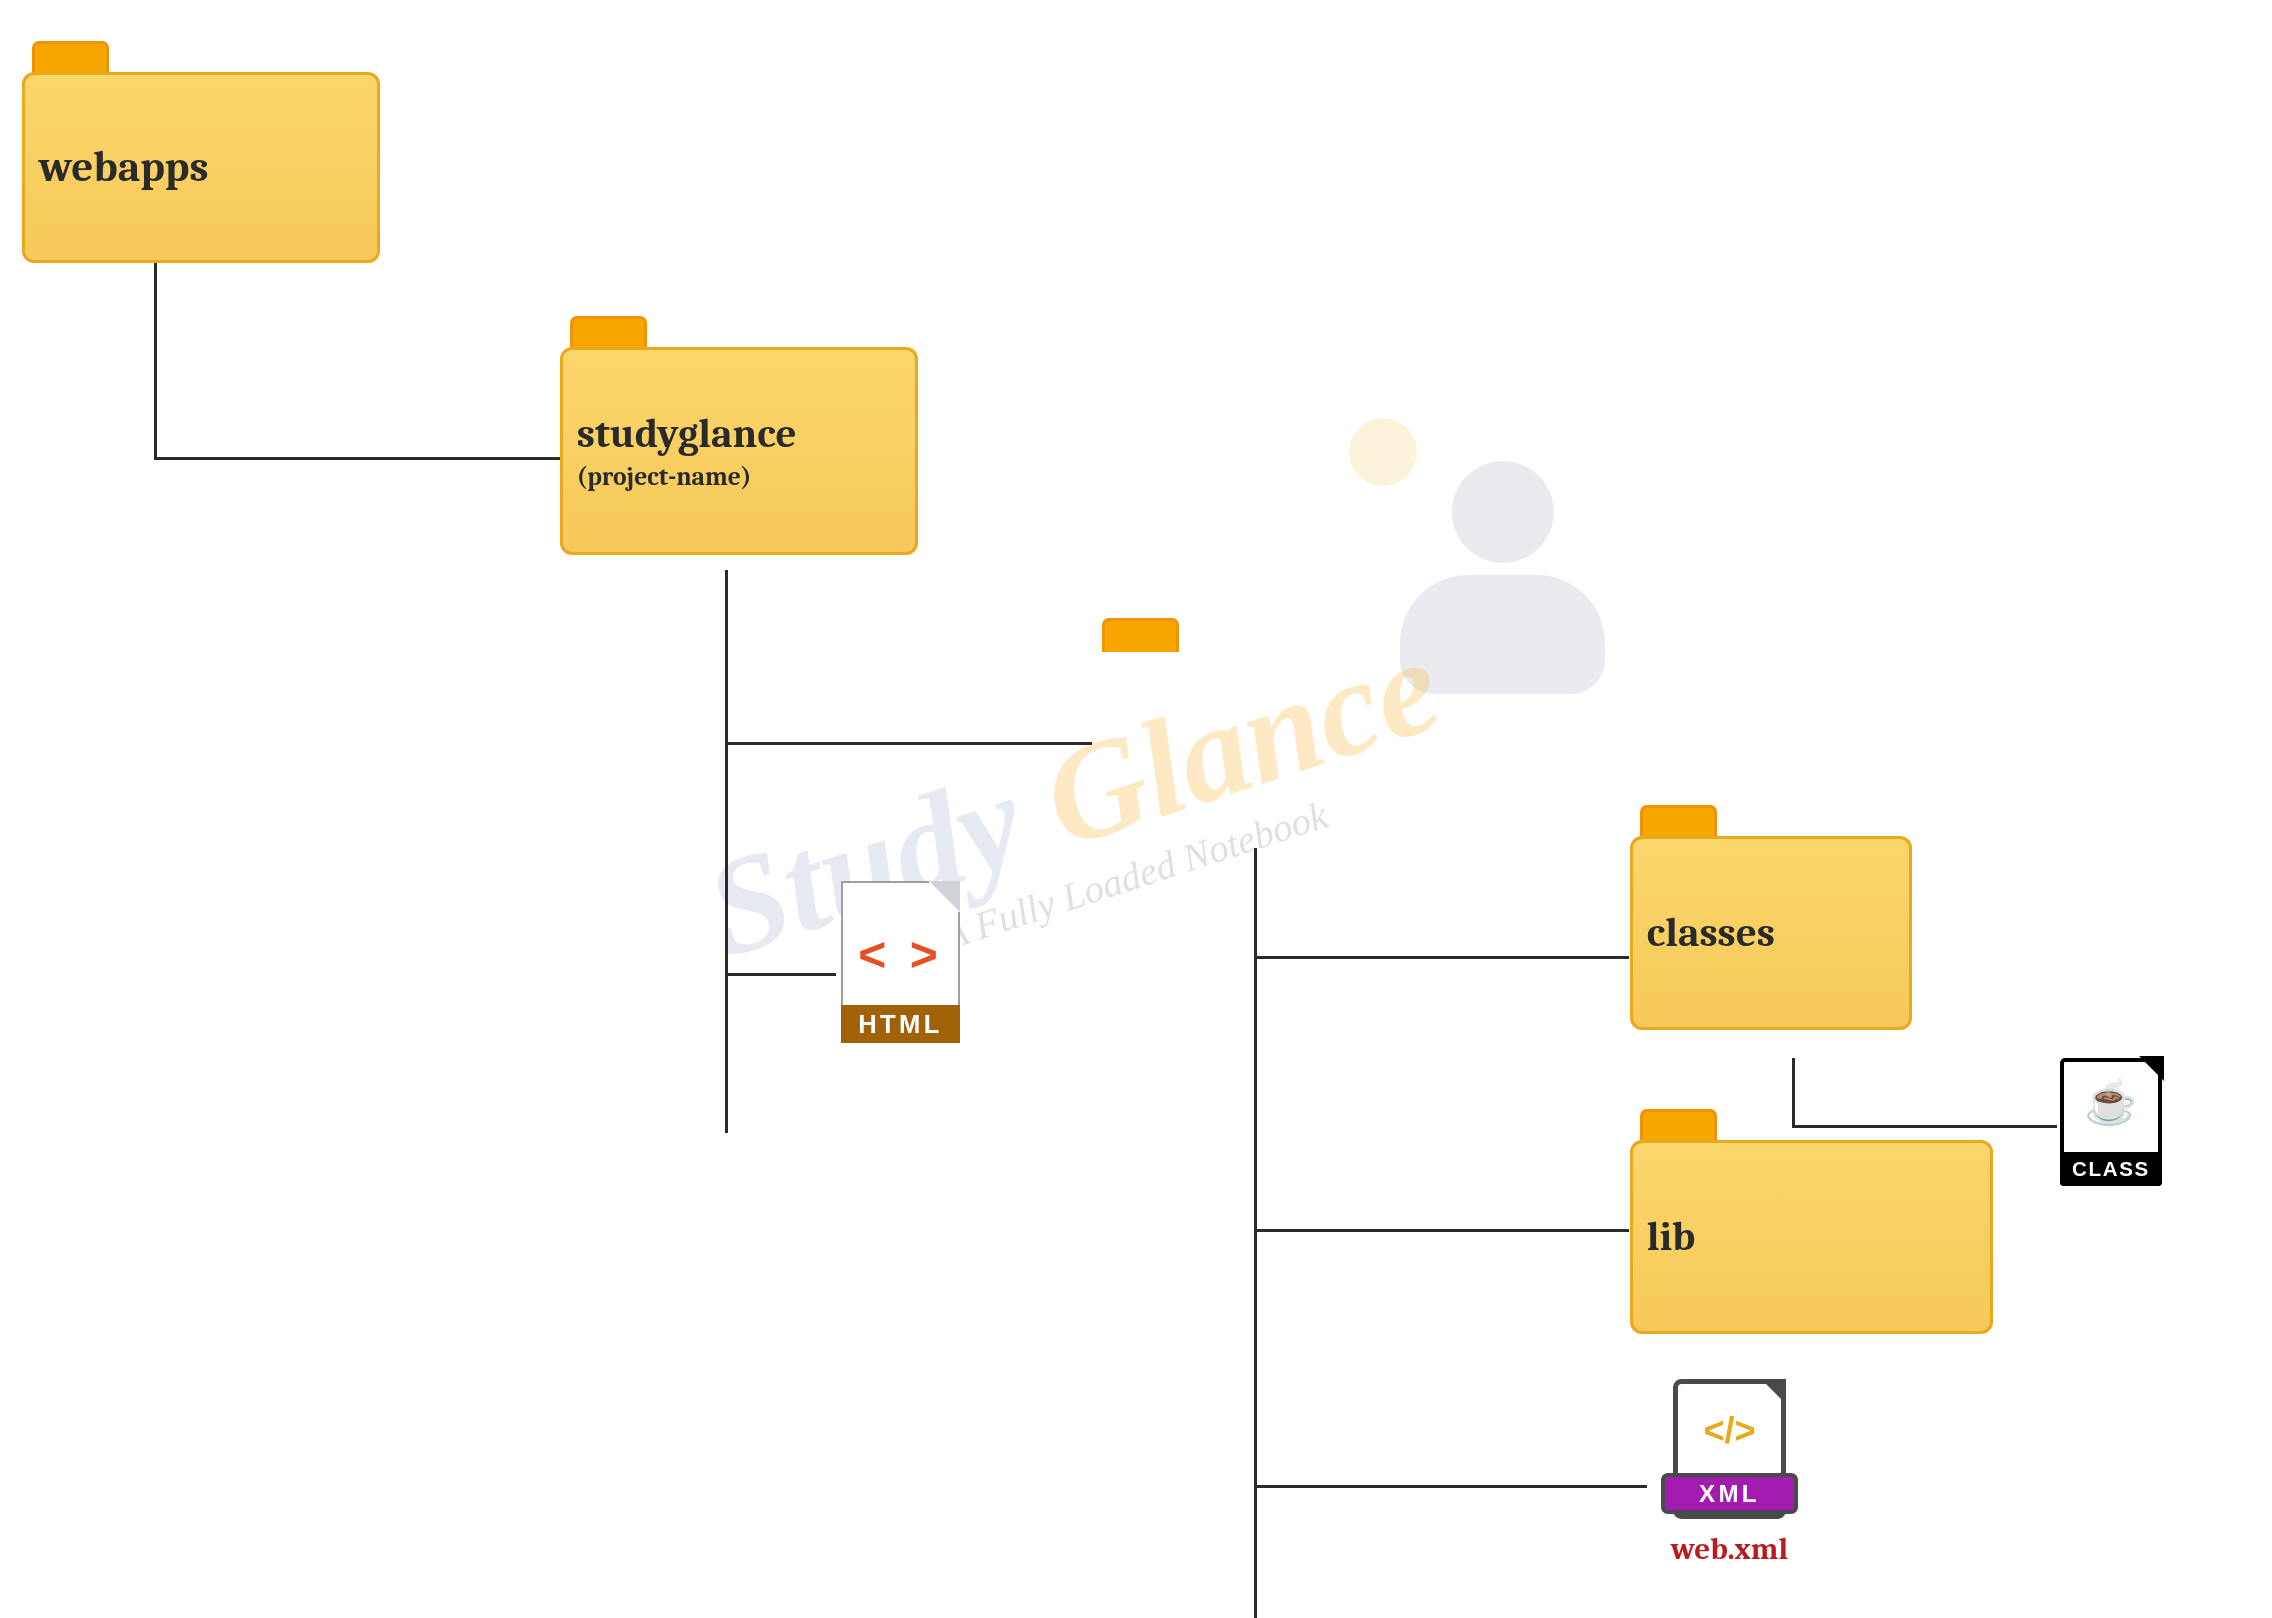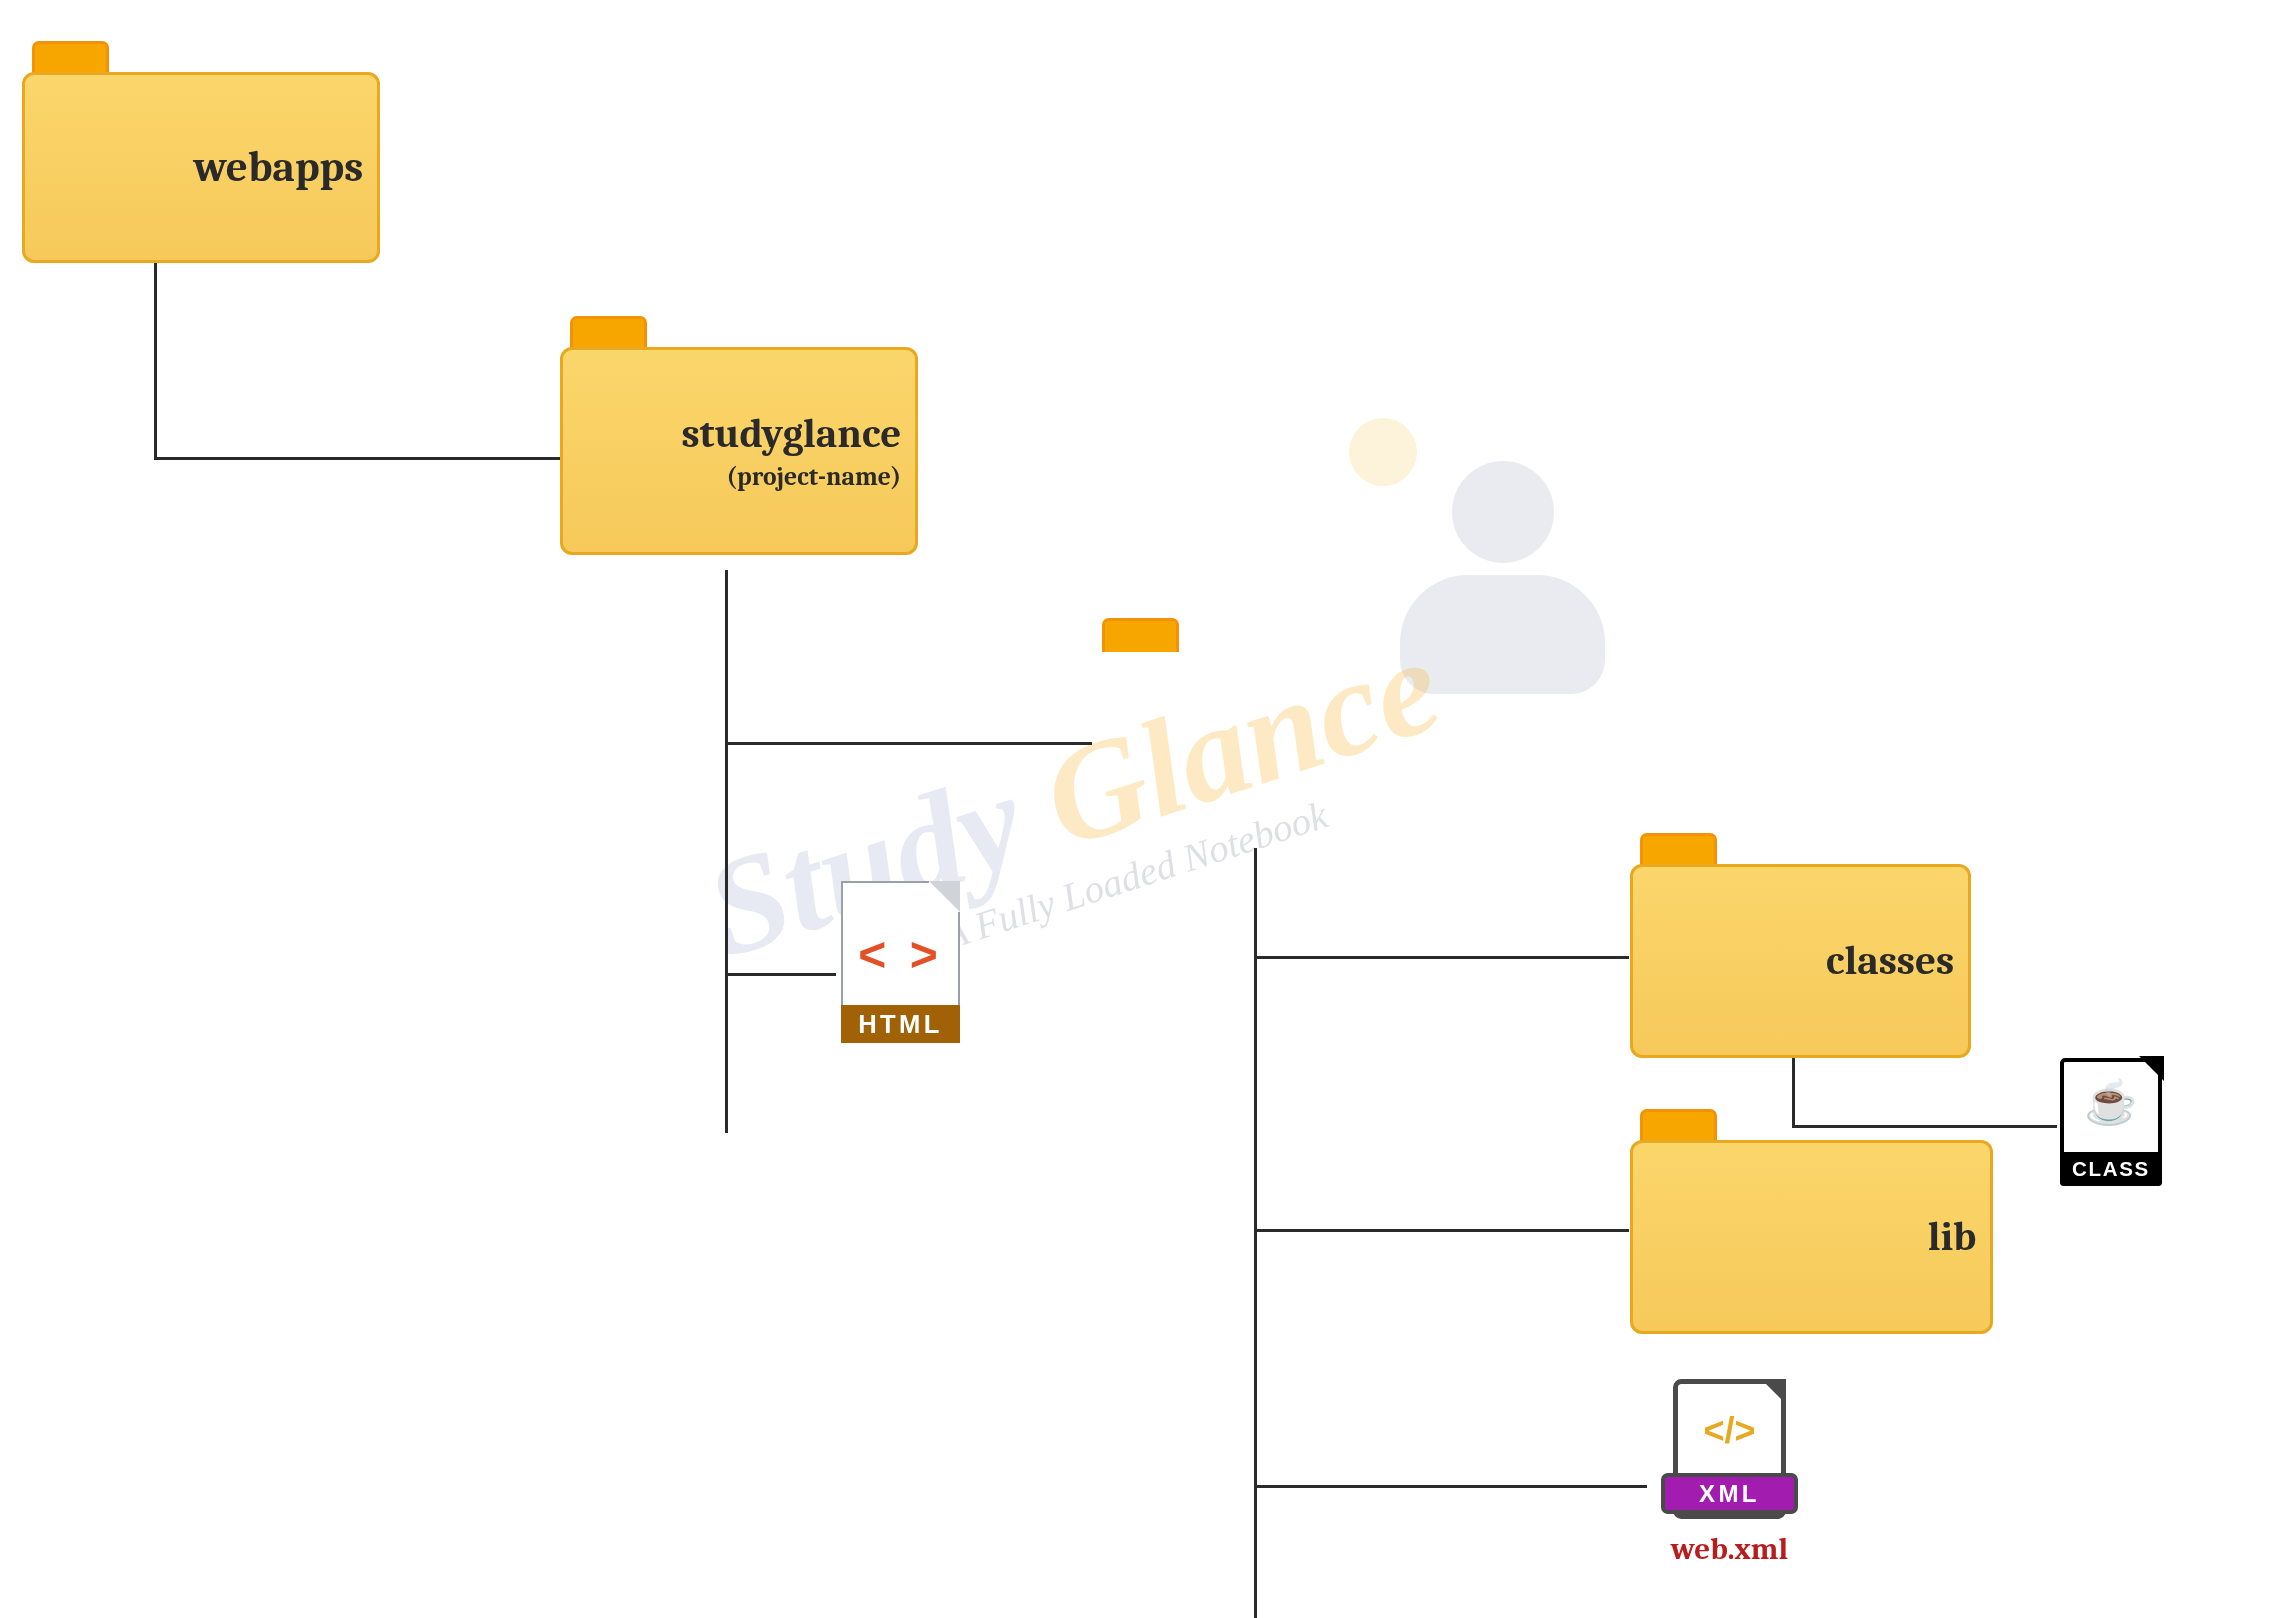--- a/index.html
+++ b/index.html
@@ -35,21 +35,21 @@
     position: absolute;
     top: 31px;
     left: 0;
     right: 0;
     bottom: 0;
     background: linear-gradient(#FBD66B, #F6C95A);
     border: 3.4px solid #E8A820;
     border-radius: 12px;
     display: flex;
     flex-direction: column;
-    align-items: flex-end;
+    align-items: flex-start;
     justify-content: center;
     padding: 6.8px 13.7px;
   }
   .folder .label {
     font-weight: 700;
     color: #2a2a2a;
     text-align: center;
     line-height: 1.1;
   }
   .folder .subtitle {
@@ -326,21 +326,21 @@
   </div>
 
   <div class="line vline" style="left:1254px; top:848px; height:770px;"></div>
 
   <div class="line hline" style="left:1254px; top:956px; width:375px;"></div>
 
   <div class="line hline" style="left:1254px; top:1229px; width:375px;"></div>
 
   <div class="line hline" style="left:1254px; top:1485px; width:393px;"></div>
 
-  <div class="folder" style="left:1630px; top:833px; width:341px; height:225px;">
+  <div class="folder" style="left:1630px; top:805px; width:282px; height:225px;">
     <div class="tab"></div>
     <div class="body">
       <div class="label" style="font-size:41px;">classes</div>
     </div>
   </div>
 
   <div class="line vline" style="left:1792px; top:1058px; height:68px;"></div>
   <div class="line hline" style="left:1792px; top:1125px; width:265px;"></div>
 
   <div class="class-file" style="left:2060px; top:1058px;">

